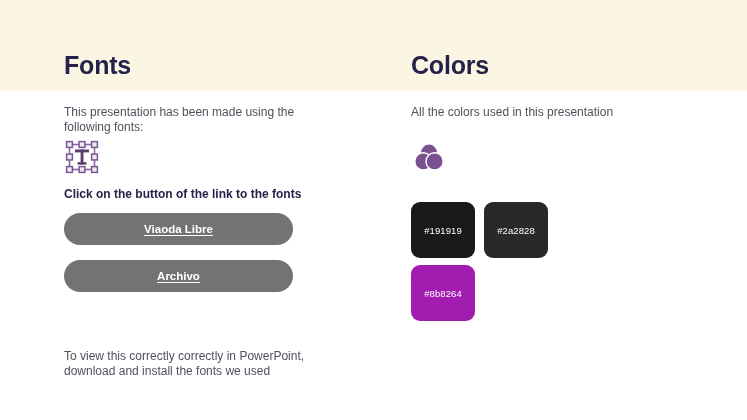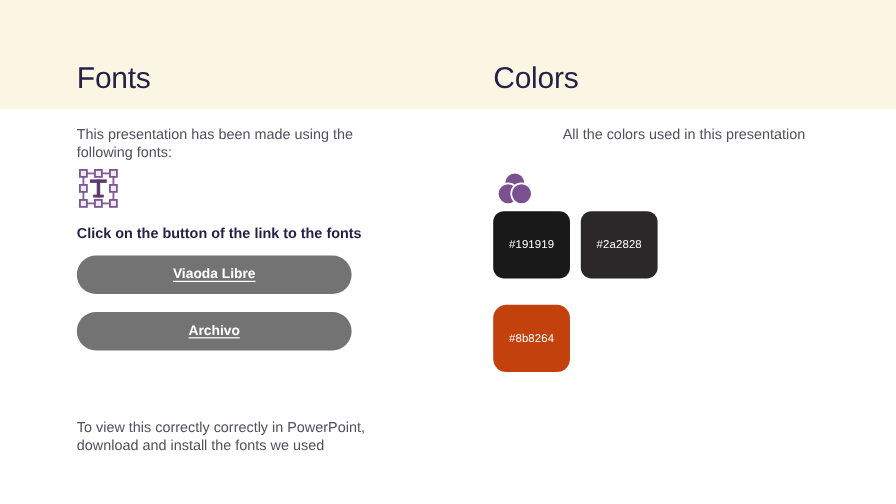--- a/index.html
+++ b/index.html
@@ -33,33 +33,33 @@
   }
   .col-left  { left: 64px;  width: 300px; }
   .col-right { left: 411px; width: 300px; }
 
   .section-title {
     position: absolute;
     top: 50px;
     margin: 0;
     font-size: 25px;
     line-height: 30px;
-    font-weight: normal;
+    font-weight: bold;
     color: #25224a;
     letter-spacing: -0.2px;
   }
   .body-text {
     position: absolute;
     margin: 0;
     font-size: 12px;
     line-height: 15px;
     color: #50505e;
   }
   .lead-left  { top: 105px; width: 248px; }
-  .lead-right { top: 105px; width: 260px; text-align: right; }
+  .lead-right { top: 105px; width: 260px; }
 
   .tool-icon {
     position: absolute;
     top: 139px;
     left: 0;
     width: 36px;
     height: 36px;
   }
   .palette-icon {
     position: absolute;
@@ -108,41 +108,41 @@
   }
 
   .footnote {
     position: absolute;
     top: 349px;
     width: 260px;
   }
 
   .swatch-grid {
     position: absolute;
-    top: 176px;
+    top: 202px;
     left: 0;
     display: grid;
     grid-template-columns: 64px 64px;
     grid-template-rows: 56px 56px;
-    gap: 22px 9px;
+    gap: 7px 9px;
   }
   .swatch {
     border-radius: 9px;
     display: flex;
     align-items: center;
     justify-content: center;
     font-size: 9.5px;
     font-weight: normal;
     letter-spacing: 0.1px;
     box-sizing: border-box;
   }
   .swatch.dark-a  { background: #191919; color: #ffffff; }
   .swatch.light   { background: #ffffff; color: #3b3350; border: 1.2px solid #3d2b45; }
   .swatch.dark-b  { background: #2a2828; color: #ffffff; }
-  .swatch.khaki   { background: #c2410c; color: #ffffff; border-radius: 11px; }
+  .swatch.khaki   { background: #a21caf; color: #ffffff; }
 </style>
 </head>
 <body>
 
 <div class="slide">
 
   <div class="banner"></div>
 
   <div class="col col-left">
 

